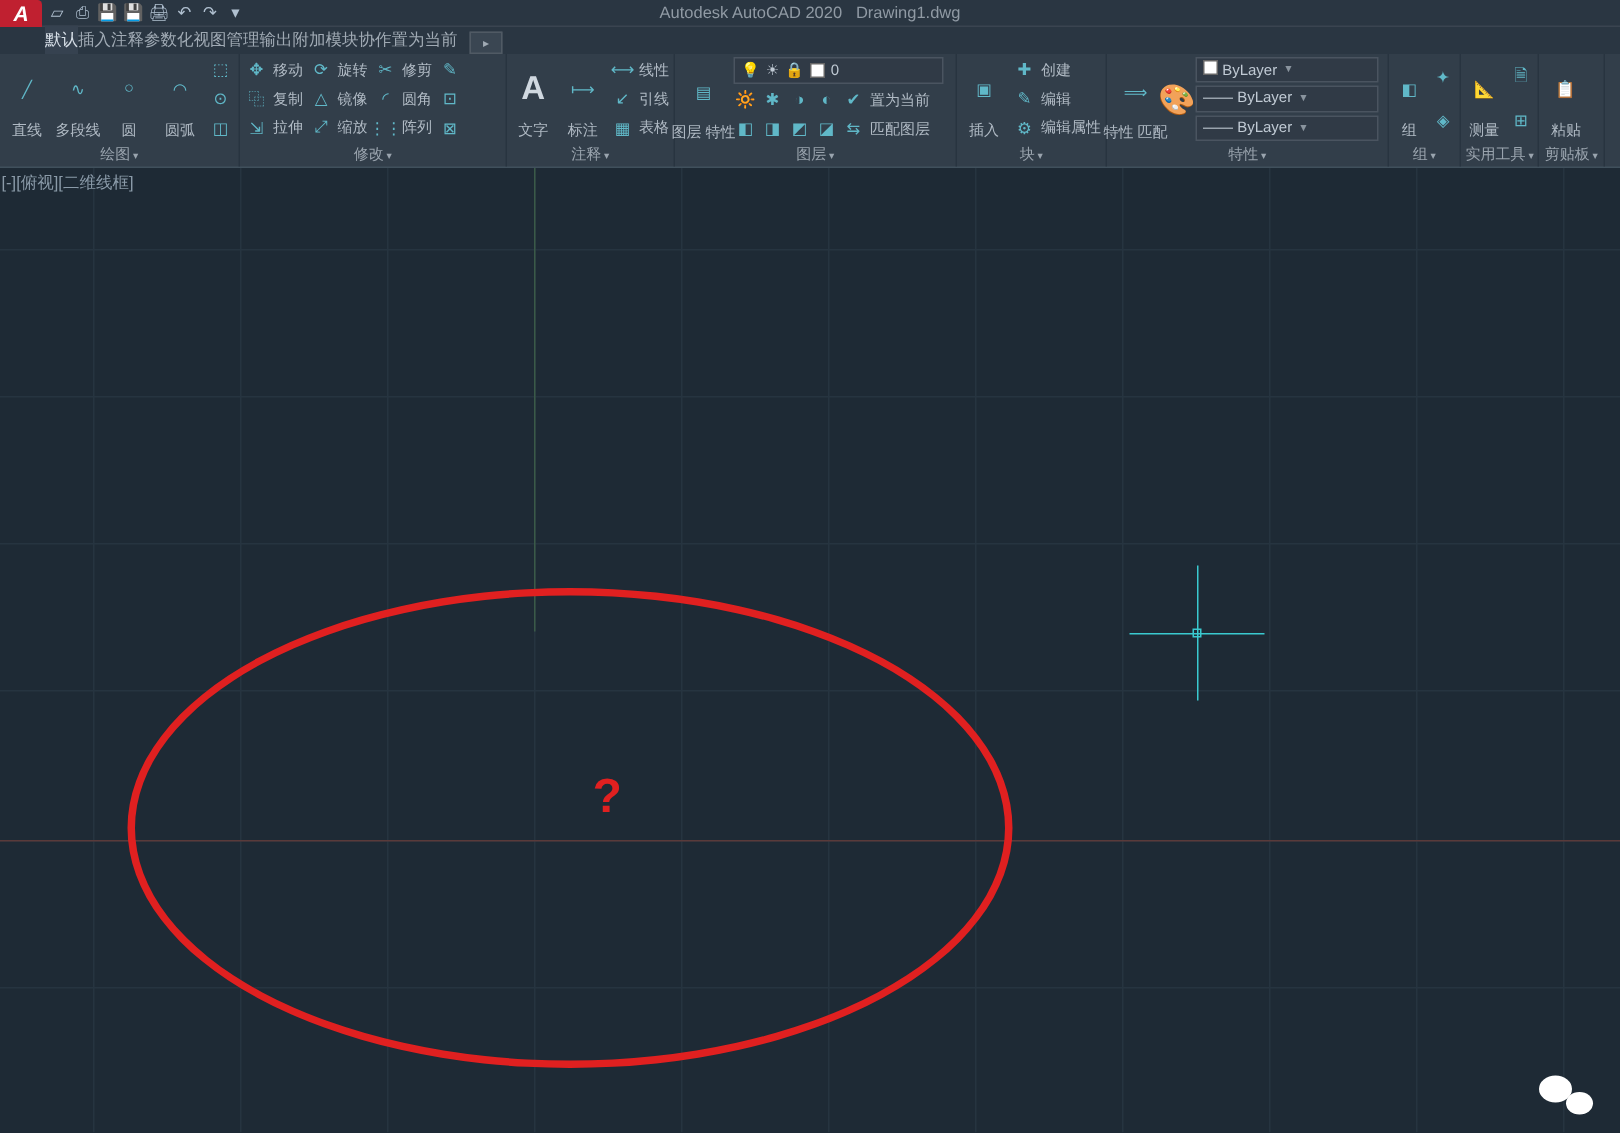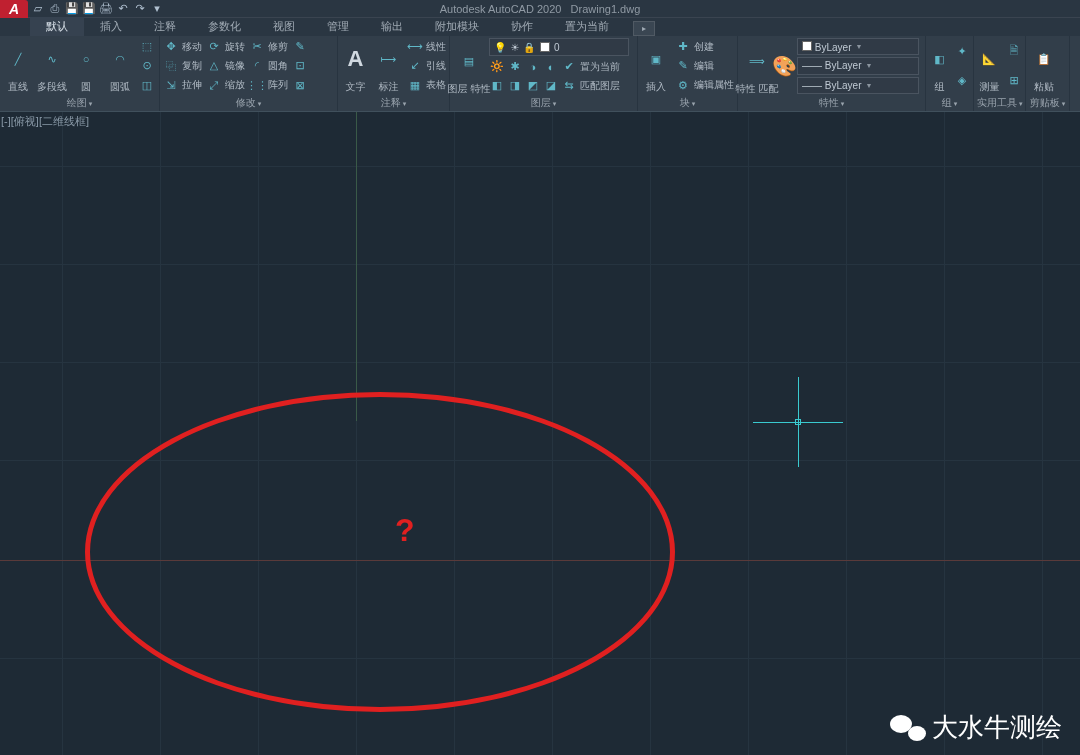--- a/index.html
+++ b/index.html
@@ -61,21 +61,21 @@
 
 
 .tabrow {
   height: 18px;
   background: #2a3642;
   display: flex;
   align-items: flex-end;
   padding-left: 30px;
 }
 .tabrow .tab {
-  padding: 2px 16px;
+  padding: 2px 0;
   font-size: 11px;
   color: #a0aab4;
   cursor: pointer;
   white-space: nowrap;
 }
 .tabrow .tab.active {
   background: #364250;
   color: #d8e0e8;
 }
 .tabrow .combo {
@@ -634,15 +634,14 @@
 
   <div class="crosshair">
       <div class="pickbox"></div>
     </div>
 
   <div class="annotation-ellipse"></div>
   <div class="annotation-q">?</div>
 
   <div class="watermark">
     <span class="wx-icon"></span>
-    <span>大水牛测绘</span>
   </div>
 </div>
 
 </body></html>

